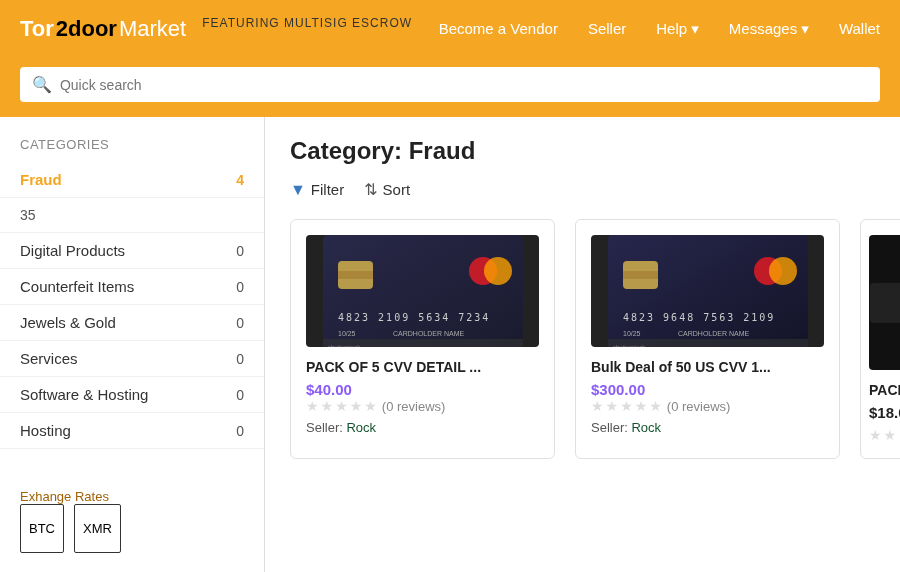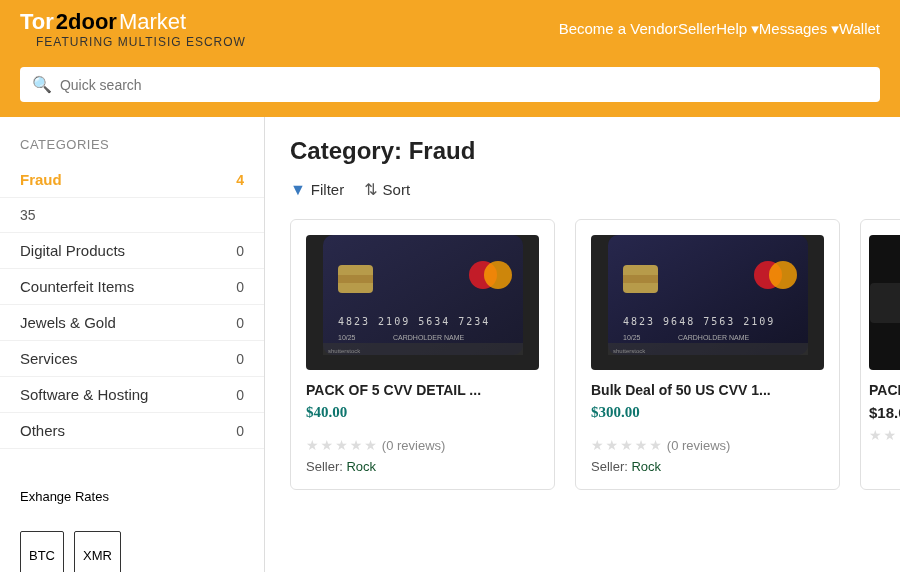--- a/index.html
+++ b/index.html
@@ -9,21 +9,21 @@
     .header {
       background: #f5a623;
       display: flex;
       align-items: center;
       justify-content: space-between;
       padding: 0 20px;
       height: 57px;
     }
     .logo-area {
       display: flex;
-      flex-direction: column;
+      flex-direction: row;
       justify-content: space-between;
     }
     .logo-text {
       font-size: 22px;
       font-weight: bold;
       color: #000;
       display: flex;
       align-items: center;
       gap: 2px;
     }
@@ -33,20 +33,21 @@
     .logo-sub {
       font-size: 12px;
       color: #333;
       letter-spacing: 1px;
       text-transform: uppercase;
       margin-left: 16px;
     }
     .nav-links {
       display: flex;
       align-items: center;
+      gap: 30px;
     }
     .nav-link {
       color: #fff;
       text-decoration: none;
       font-size: 15px;
       cursor: pointer;
     }
 
     
     .search-bar-wrapper {
@@ -106,22 +107,22 @@
     .sidebar-item.active { color: #f5a623; font-weight: bold; gap: 36px; }
     .sidebar-item .count { color: #555; font-size: 14px; }
     .sidebar-item.active .count { color: #f5a623; }
 
     .exchange-section {
       padding: 20px;
       margin-top: 20px;
     }
     .exchange-title {
       font-size: 13px;
-      color: #000000;
-      margin-bottom: 27px;
+      color: #a16207;
+      margin-bottom: 0;
     }
     .exchange-btns {
       display: flex;
       gap: 10px;
     }
     .exchange-btn {
       padding: 16px 8px;
       border: 1px solid #333;
       background: transparent;
       font-size: 13px;
@@ -171,48 +172,48 @@
     .product-card {
       width: 265px;
       min-width: 265px;
       border: 1px solid #e0e0e0;
       border-radius: 6px;
       padding: 15px;
       background: #fff;
     }
     .product-image-area {
       width: 100%;
-      height: 135px;
+      height: 112px;
       background: #222;
       border-radius: 4px;
       margin-bottom: 12px;
       display: flex;
+      align-items: center;
       justify-content: center;
       overflow: hidden;
       position: relative;
     }
     .credit-card-svg {
       width: 200px;
       height: 120px;
     }
     .product-title {
       font-size: 14px;
       font-weight: bold;
       color: #222;
       margin-bottom: 6px;
       white-space: nowrap;
       overflow: hidden;
       text-overflow: ellipsis;
     }
     .product-price {
       font-size: 15px;
-      color: #0f766e;
-      margin-bottom: 16px;
+      color: #8b5cf6;
+      margin-bottom: 0;
       font-weight: bold;
-      font-family: Liberation Serif, serif;
     }
     .product-reviews {
       display: flex;
       align-items: center;
       gap: 5px;
       margin-bottom: 6px;
       font-size: 13px;
       color: #888;
     }
     .stars {
@@ -314,21 +315,21 @@
     </div>
     <div class="sidebar-item">
       <span>Services</span>
       <span class="count">0</span>
     </div>
     <div class="sidebar-item">
       <span>Software &amp; Hosting</span>
       <span class="count">0</span>
     </div>
     <div class="sidebar-item">
-      <span>Others</span>
+      <span>Hosting</span>
       <span class="count">0</span>
     </div>
 
     <div class="exchange-section">
       <div class="exchange-title">Exhange Rates</div>
       <div class="exchange-btns">
         <button class="exchange-btn">BTC</button>
         <button class="exchange-btn">XMR</button>
       </div>
     </div>

